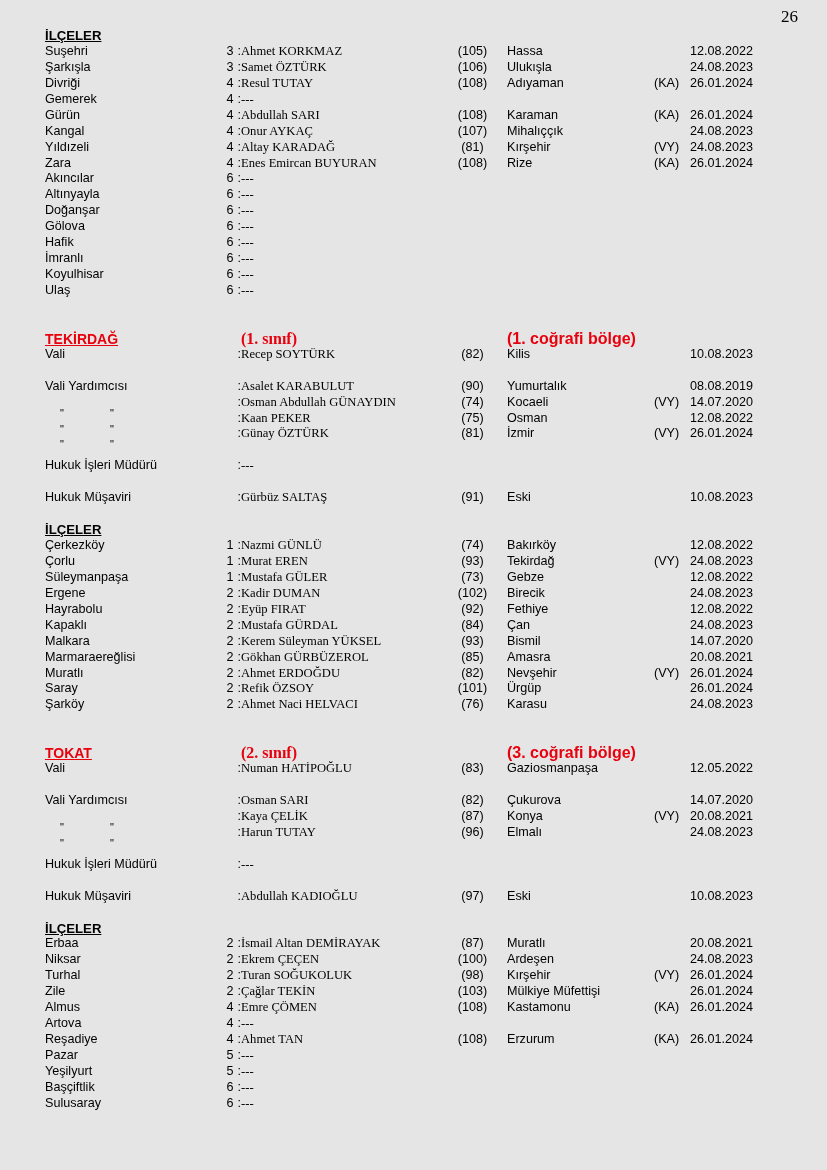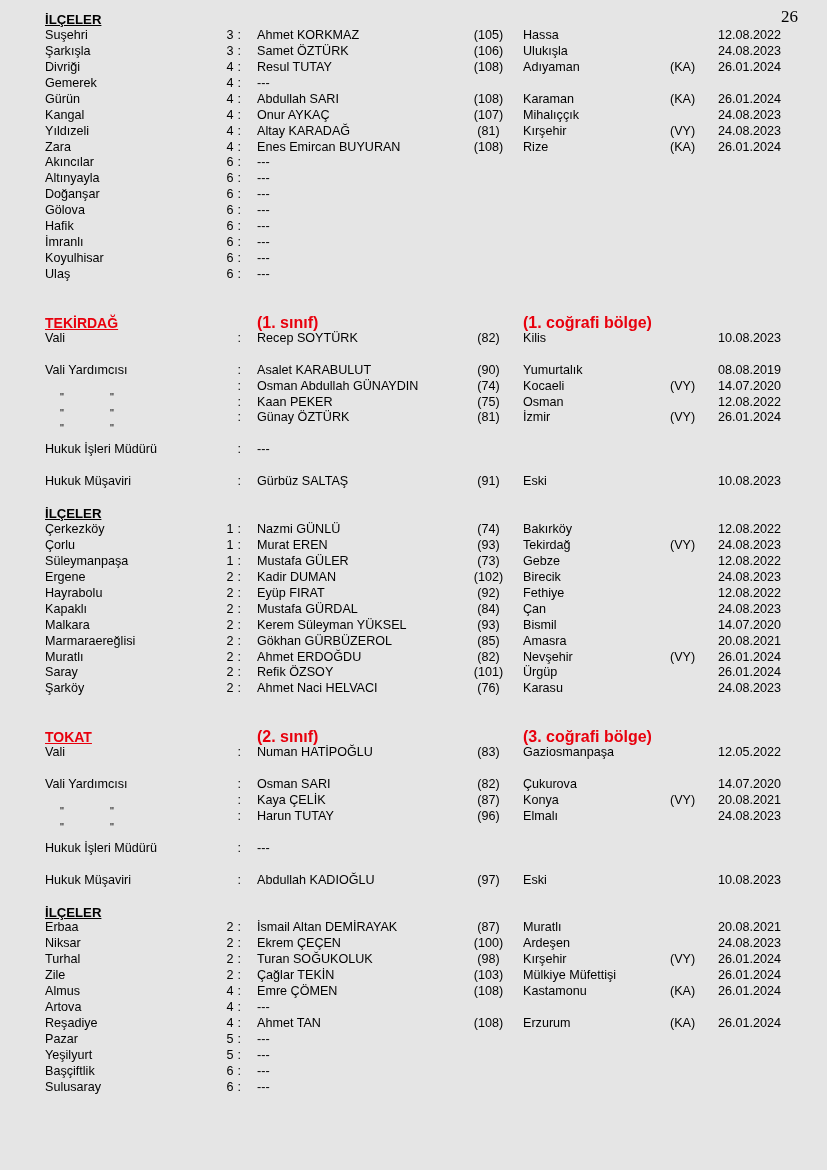--- a/index.html
+++ b/index.html
@@ -10,37 +10,37 @@
     font-family:"Liberation Sans", sans-serif;
     font-size:12.6px;
     color:#000;
     overflow:hidden;
   }
   .pagenum{
     position:absolute;top:7px;right:29px;
     font-family:"Liberation Serif", serif;
     font-size:17px;
   }
-  #content{padding:12px 0 0 45px;}
+  #content{padding:28px 0 0 45px;}
   .line{
     display:flex;
     height:15.95px;line-height:15.9px;
     white-space:nowrap;
     align-items:baseline;
   }
   .line.blank{height:15.95px;}
   .c1{width:172px;flex:none;overflow:visible;}
   .c2{width:24px;flex:none;text-align:right;}
   .c2 .num + .colon{padding-left:4px;}
-  .c3{margin-left:16px;width:210px;flex:none;}
+  .c3{width:210px;flex:none;font-family:Liberation Serif, serif;}
   .c4{width:43px;flex:none;text-align:center;}
   .c5{margin-left:13px;width:147px;flex:none;}
   .c5.auto{width:auto;}
   .c6{width:36px;flex:none;}
-  .c7{width:87px;flex:none;text-align:center;}
+  .c7{width:87px;flex:none;text-align:left;}
   .heading-cell{
     font-weight:bold;
     font-size:13.2px;
     text-decoration:underline;
   }
   .province{margin-top:31.9px;}
   .province-title{
     color:var(--red);
     font-weight:bold;
     font-size:14px;

